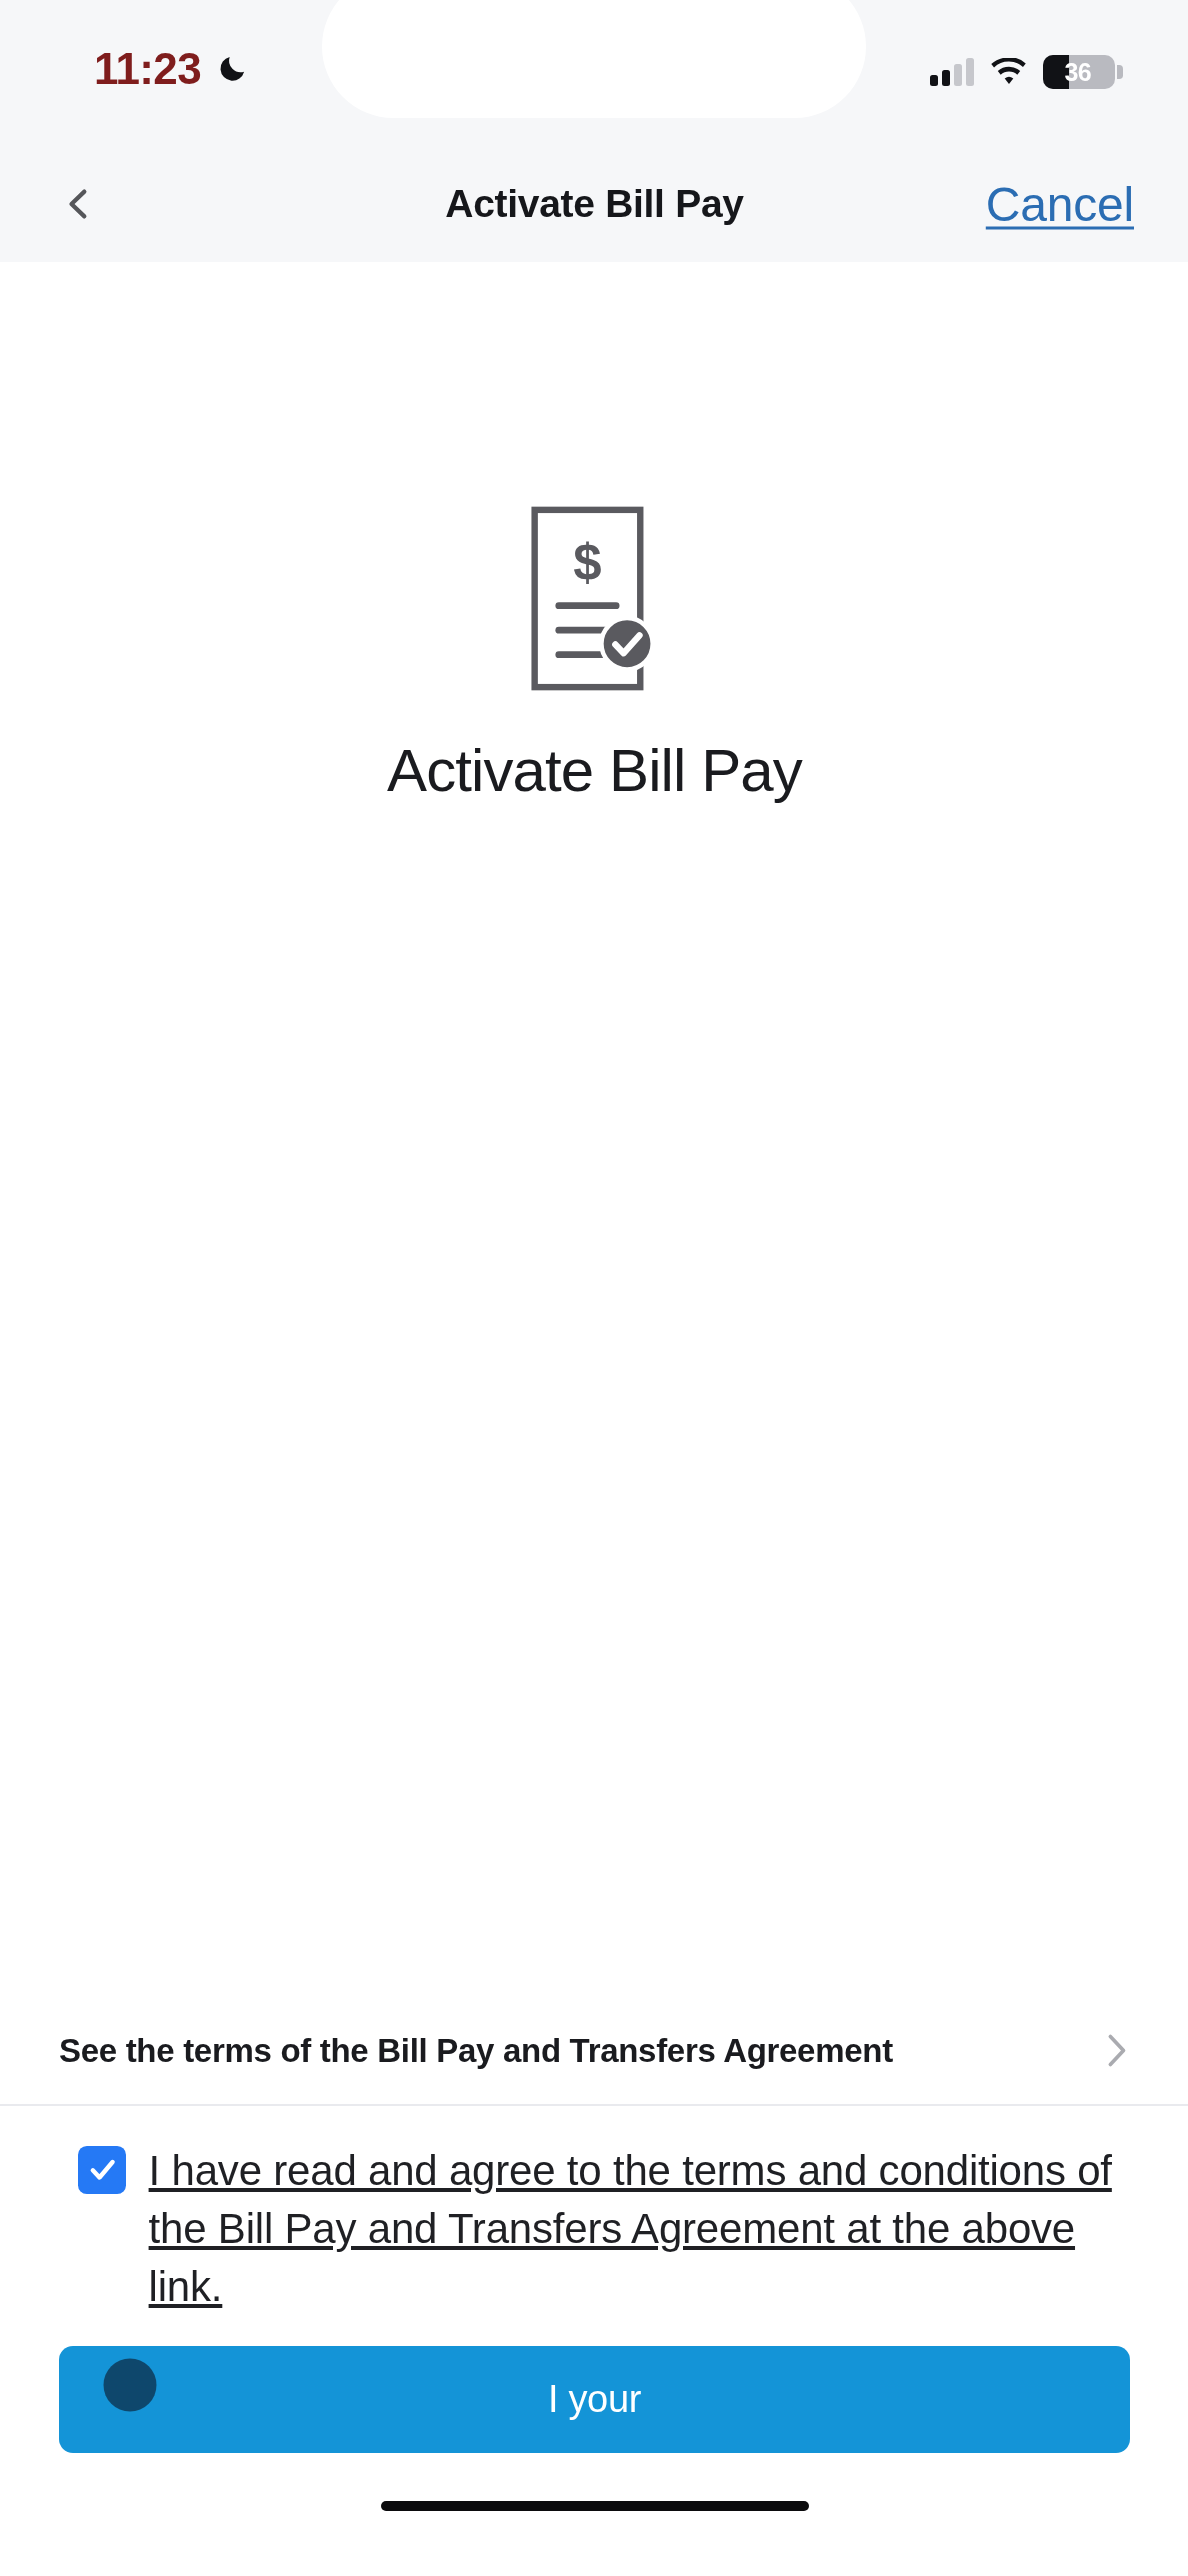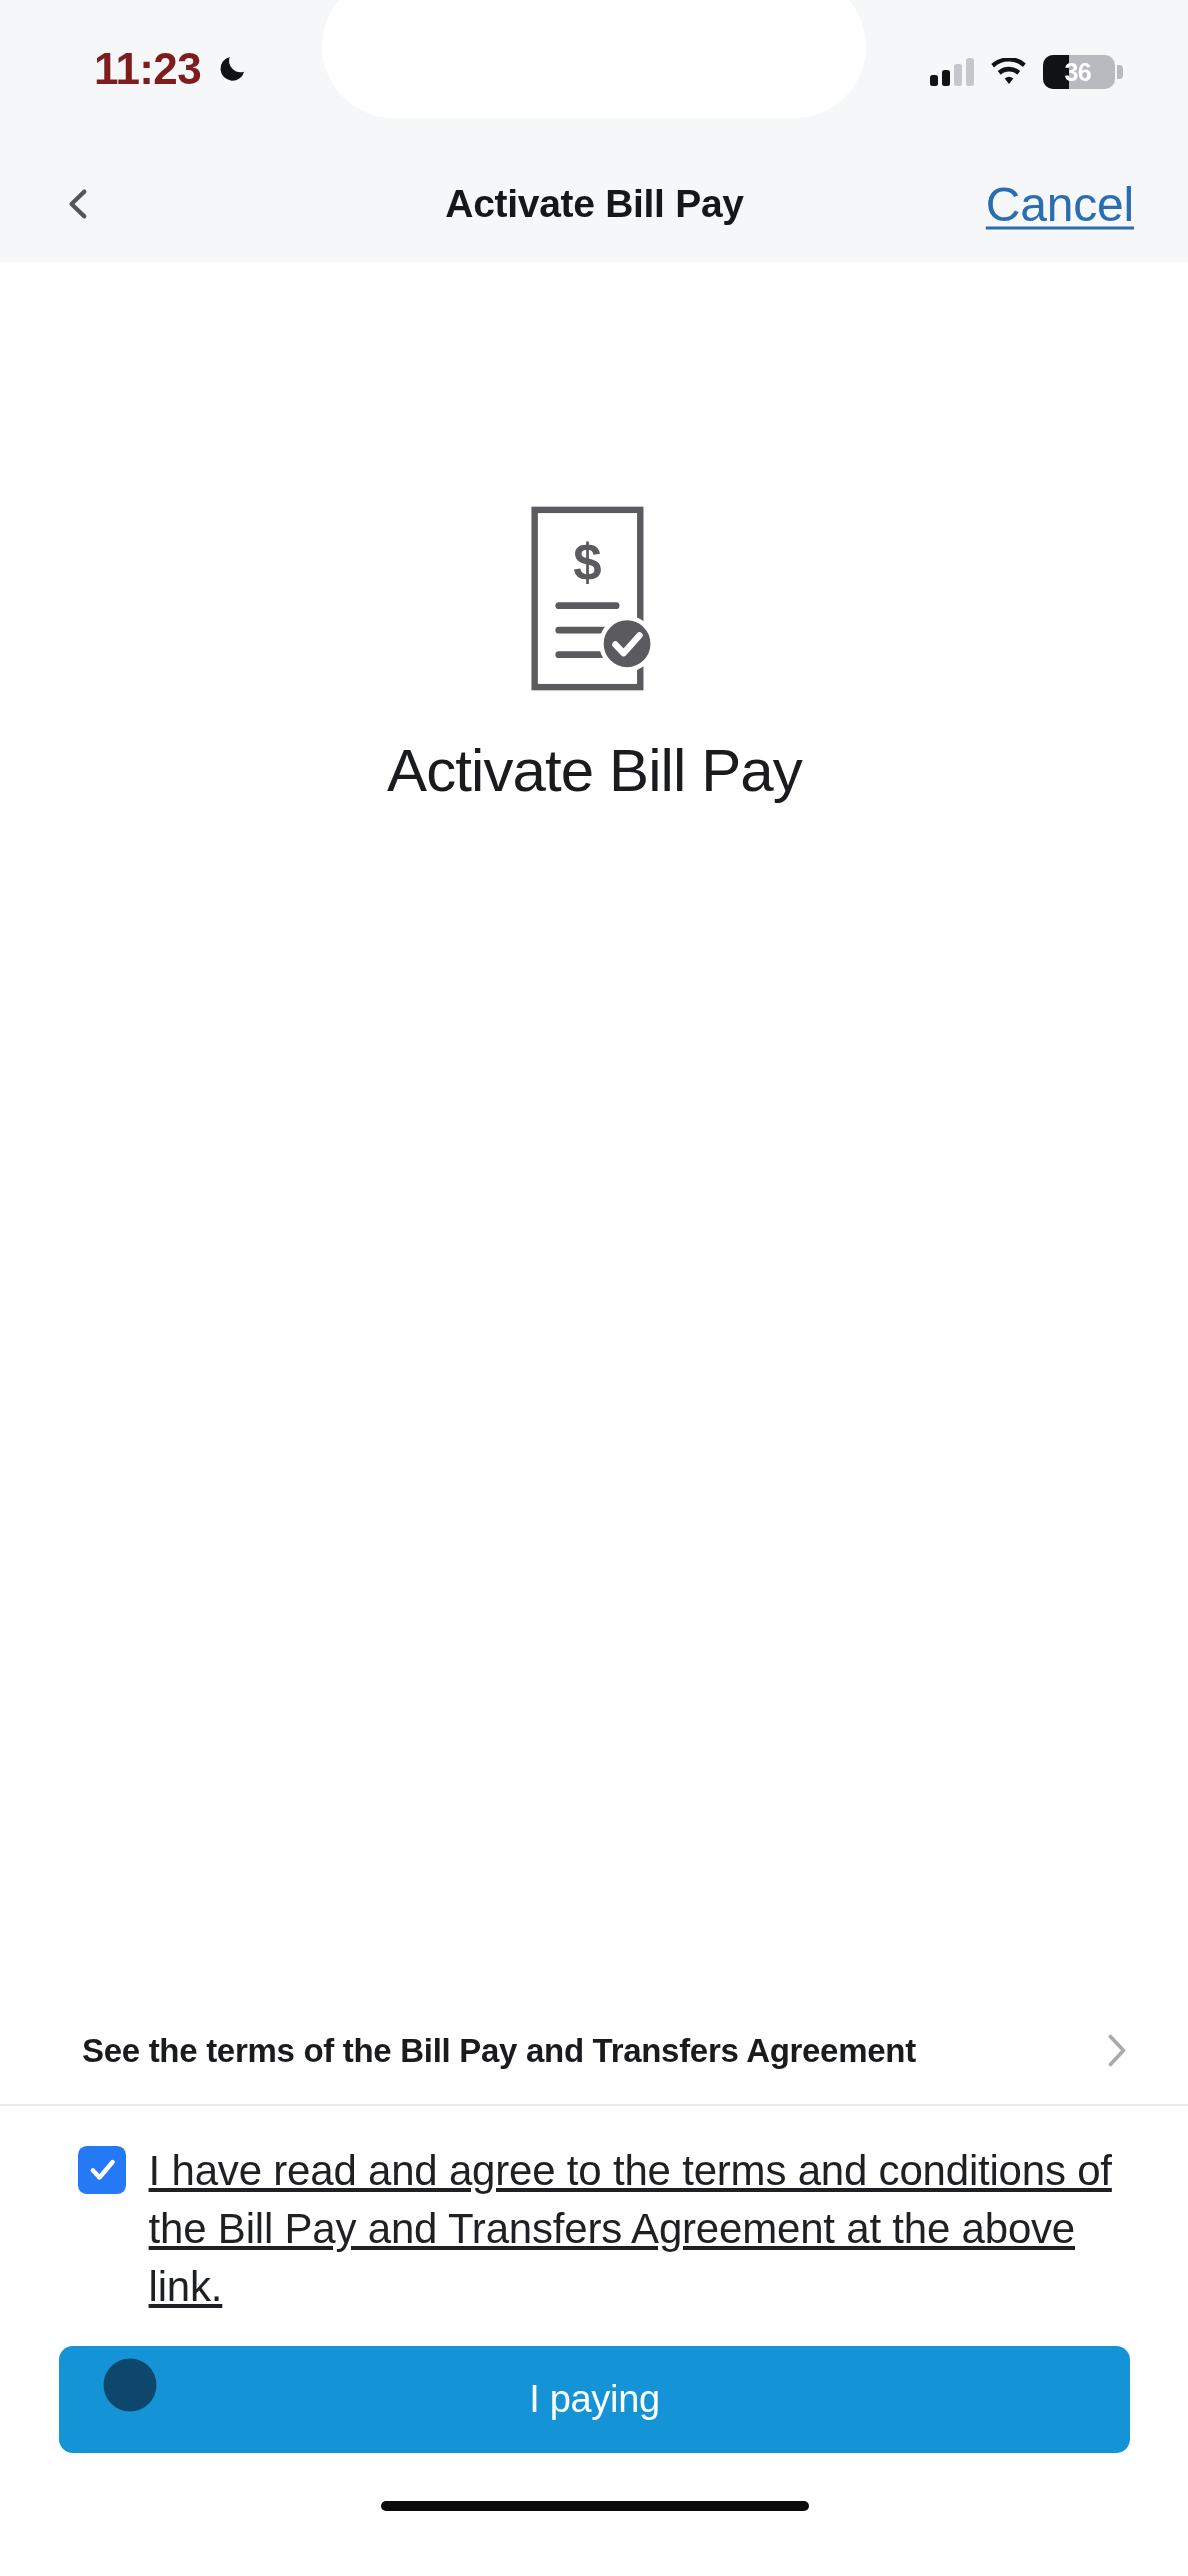--- a/index.html
+++ b/index.html
@@ -161,21 +161,20 @@
   .bottom {
     flex:0 0 auto;
     background:#ffffff;
   }
   .terms-row {
     position:relative;
     height:107px;
     display:flex;
     align-items:center;
     padding:0 60px 0 59px;
-    margin-left:23px;
   }
   .terms-text {
     font-size:33px;
     font-weight:700;
     color:#1a1b1f;
     letter-spacing:-0.3px;
     flex:1 1 auto;
   }
   .terms-chevron { width:25px; height:35px; flex:0 0 auto; }
   .divider {
@@ -331,21 +330,21 @@
       <div class="checkbox">
         <svg viewBox="0 0 24 24">
           <path d="M4.5 12.6l5.2 5.6L19.8 6.2" fill="none" stroke="#ffffff" stroke-width="3.4" stroke-linecap="round" stroke-linejoin="round"></path>
         </svg>
       </div>
       <div class="consent-text">I have read and agree to the terms and conditions of the Bill Pay and Transfers Agreement at the above link.</div>
     </div>
 
     <div class="agree-wrap">
       <button class="agree-button">
-        <span class="agree-label">I paying</span>
+        <span class="agree-label">I your</span>
       </button>
       <div class="touch-dot"></div>
     </div>
   </div>
 
   <div class="home-area">
     <div class="home-bar"></div>
   </div>
 
 </div>

